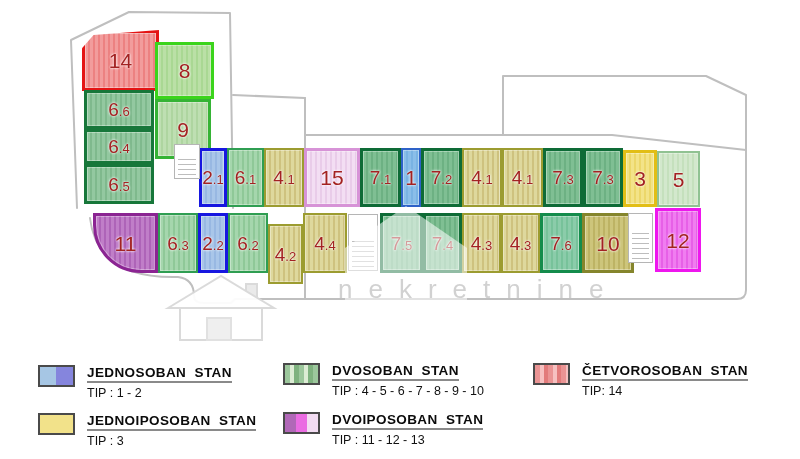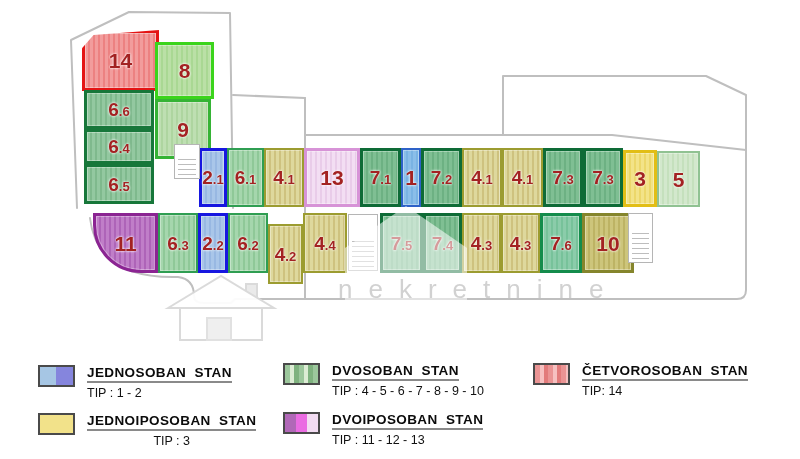--- a/index.html
+++ b/index.html
@@ -2,21 +2,21 @@
 <html><head>
 <meta charset="utf-8">
 <style>
   html,body{margin:0;padding:0;background:#ffffff;}
   body{font-family:"Liberation Sans", sans-serif;}
   #canvas{position:relative;width:800px;height:459px;background:#fff;overflow:hidden;}
   #outline-layer,#watermark-layer{position:absolute;left:0;top:0;width:800px;height:459px;pointer-events:none;}
   #units-layer,#grey-layer,#legend-layer{position:absolute;left:0;top:0;width:800px;height:459px;}
   .unit{position:absolute;box-sizing:border-box;display:flex;align-items:center;justify-content:center;
         box-shadow:inset 0 0 0 1px rgba(255,255,255,0.35);}
-  .ulabel{font-weight:bold;color:#a32222;font-size:19px;line-height:1;white-space:nowrap;
+  .ulabel{font-weight:normal;color:#a32222;font-size:19px;line-height:1;white-space:nowrap;
           text-shadow:0 0 2px rgba(255,255,255,.95),0 0 3px rgba(255,255,255,.8);}
   .ulabel.big{font-size:21px;}
   .ulabel .sub{font-size:13px;}
   .stairbox{position:absolute;box-sizing:border-box;background:#fff;border:1px solid #b5b5b5;}
   .stairbox .steps{position:absolute;left:3px;right:3px;bottom:3px;height:55%;
           background:repeating-linear-gradient(0deg,#bdbdbd 0 1px,transparent 1px 5px);}
   #watermark-text{position:absolute;left:338px;top:274px;font-size:26px;letter-spacing:16px;
           color:#cdcdcd;opacity:.9;white-space:pre;}
   .legend-item{position:absolute;display:flex;align-items:flex-start;}
   .lg-swatch{width:37px;height:22px;border:2px solid #4a4a4a;box-sizing:border-box;margin-top:2px;flex:none;}
@@ -62,21 +62,21 @@
       <div class="unit" style="left: 199px; top: 148px; width: 28px; height: 59px; background: repeating-linear-gradient(90deg, rgb(169, 198, 233) 0px, rgb(169, 198, 233) 3px, rgb(152, 184, 226) 3px, rgb(152, 184, 226) 5px); border: 3px solid rgb(23, 23, 224);">
         <span class="ulabel"><span>2</span><span class="sub">.1</span></span>
       </div>
       <div class="unit" style="left: 227px; top: 148px; width: 37px; height: 59px; background: repeating-linear-gradient(90deg, rgb(165, 214, 173) 0px, rgb(165, 214, 173) 3px, rgb(143, 200, 152) 3px, rgb(143, 200, 152) 5px); border: 2px solid rgb(47, 158, 82);">
         <span class="ulabel"><span>6</span><span class="sub">.1</span></span>
       </div>
       <div class="unit" style="left: 264px; top: 148px; width: 40px; height: 59px; background: repeating-linear-gradient(90deg, rgb(222, 216, 157) 0px, rgb(222, 216, 157) 3px, rgb(206, 194, 127) 3px, rgb(206, 194, 127) 5px); border: 2px solid rgb(156, 156, 48);">
         <span class="ulabel"><span>4</span><span class="sub">.1</span></span>
       </div>
       <div class="unit" style="left: 304px; top: 148px; width: 56px; height: 59px; background: repeating-linear-gradient(90deg, rgb(243, 222, 243) 0px, rgb(243, 222, 243) 3px, rgb(233, 204, 233) 3px, rgb(233, 204, 233) 5px); border: 3px solid rgb(215, 147, 215);">
-        <span class="ulabel big"><span>13</span><span class="sub"></span></span>
+        <span class="ulabel big"><span>15</span><span class="sub"></span></span>
       </div>
       <div class="unit" style="left: 360px; top: 148px; width: 41px; height: 59px; background: repeating-linear-gradient(90deg, rgb(127, 191, 147) 0px, rgb(127, 191, 147) 3px, rgb(109, 177, 131) 3px, rgb(109, 177, 131) 5px); border: 3px solid rgb(14, 107, 54);">
         <span class="ulabel"><span>7</span><span class="sub">.1</span></span>
       </div>
       <div class="unit" style="left: 401px; top: 148px; width: 20px; height: 59px; background: repeating-linear-gradient(90deg, rgb(138, 190, 233) 0px, rgb(138, 190, 233) 3px, rgb(121, 179, 227) 3px, rgb(121, 179, 227) 5px); border: 2px solid rgb(46, 98, 200);">
         <span class="ulabel big"><span>1</span><span class="sub"></span></span>
       </div>
       <div class="unit" style="left: 421px; top: 148px; width: 41px; height: 59px; background: repeating-linear-gradient(90deg, rgb(127, 191, 147) 0px, rgb(127, 191, 147) 3px, rgb(109, 177, 131) 3px, rgb(109, 177, 131) 5px); border: 3px solid rgb(14, 107, 54);">
         <span class="ulabel"><span>7</span><span class="sub">.2</span></span>
       </div>
@@ -126,20 +126,23 @@
         <span class="ulabel"><span>4</span><span class="sub">.3</span></span>
       </div>
       <div class="unit" style="left: 501px; top: 213px; width: 39px; height: 60px; background: repeating-linear-gradient(90deg, rgb(222, 216, 157) 0px, rgb(222, 216, 157) 3px, rgb(206, 194, 127) 3px, rgb(206, 194, 127) 5px); border: 2px solid rgb(156, 156, 48);">
         <span class="ulabel"><span>4</span><span class="sub">.3</span></span>
       </div>
       <div class="unit" style="left: 540px; top: 213px; width: 42px; height: 60px; background: repeating-linear-gradient(90deg, rgb(139, 204, 170) 0px, rgb(139, 204, 170) 3px, rgb(119, 194, 154) 3px, rgb(119, 194, 154) 5px); border: 3px solid rgb(20, 140, 76);">
         <span class="ulabel"><span>7</span><span class="sub">.6</span></span>
       </div>
       <div class="unit" style="left: 582px; top: 213px; width: 52px; height: 60px; background: repeating-linear-gradient(90deg, rgb(205, 197, 123) 0px, rgb(205, 197, 123) 3px, rgb(189, 179, 100) 3px, rgb(189, 179, 100) 5px); border: 3px solid rgb(133, 133, 44);">
         <span class="ulabel big"><span>10</span><span class="sub"></span></span>
+      </div>
+      <div class="unit" style="left: 655px; top: 208px; width: 46px; height: 64px; background: repeating-linear-gradient(90deg, rgb(240, 125, 240) 0px, rgb(240, 125, 240) 3px, rgb(231, 96, 231) 3px, rgb(231, 96, 231) 5px); border: 3px solid rgb(238, 22, 238);">
+        <span class="ulabel big"><span>12</span><span class="sub"></span></span>
       </div>
     </div>
 
   <div id="grey-layer">
       <div class="stairbox" style="left: 174px; top: 144px; width: 26px; height: 35px;">
         <div class="steps"></div>
       </div>
       <div class="stairbox" style="left: 348px; top: 214px; width: 30px; height: 57px;">
         <div class="steps"></div>
       </div>
@@ -160,21 +163,21 @@
   <div id="watermark-text">nekretnine</div>
 
   <div id="legend-layer">
       <div class="legend-item" style="left: 38px; top: 363px;">
         <div class="lg-swatch" style="background: linear-gradient(90deg, rgb(166, 198, 228) 0px, rgb(166, 198, 228) 50%, rgb(133, 133, 221) 50%, rgb(133, 133, 221) 100%);"></div>
         <div class="lg-text">
           <div><span class="lg-title">JEDNOSOBAN  STAN</span></div>
           <div class="lg-tip">TIP : 1 - 2</div>
         </div>
       </div>
-      <div class="legend-item" style="left: 38px; top: 411px; text-align: center;">
+      <div class="legend-item" style="left: 38px; top: 411px;">
         <div class="lg-swatch" style="background: rgb(242, 226, 138);"></div>
         <div class="lg-text">
           <div><span class="lg-title">JEDNOIPOSOBAN  STAN</span></div>
           <div class="lg-tip">TIP : 3</div>
         </div>
       </div>
       <div class="legend-item" style="left: 283px; top: 361px;">
         <div class="lg-swatch" style="background: repeating-linear-gradient(90deg, rgb(156, 199, 156) 0px, rgb(156, 199, 156) 5px, rgb(220, 236, 212) 5px, rgb(220, 236, 212) 9px, rgb(127, 178, 127) 9px, rgb(127, 178, 127) 14px);"></div>
         <div class="lg-text">
           <div><span class="lg-title">DVOSOBAN  STAN</span></div>

